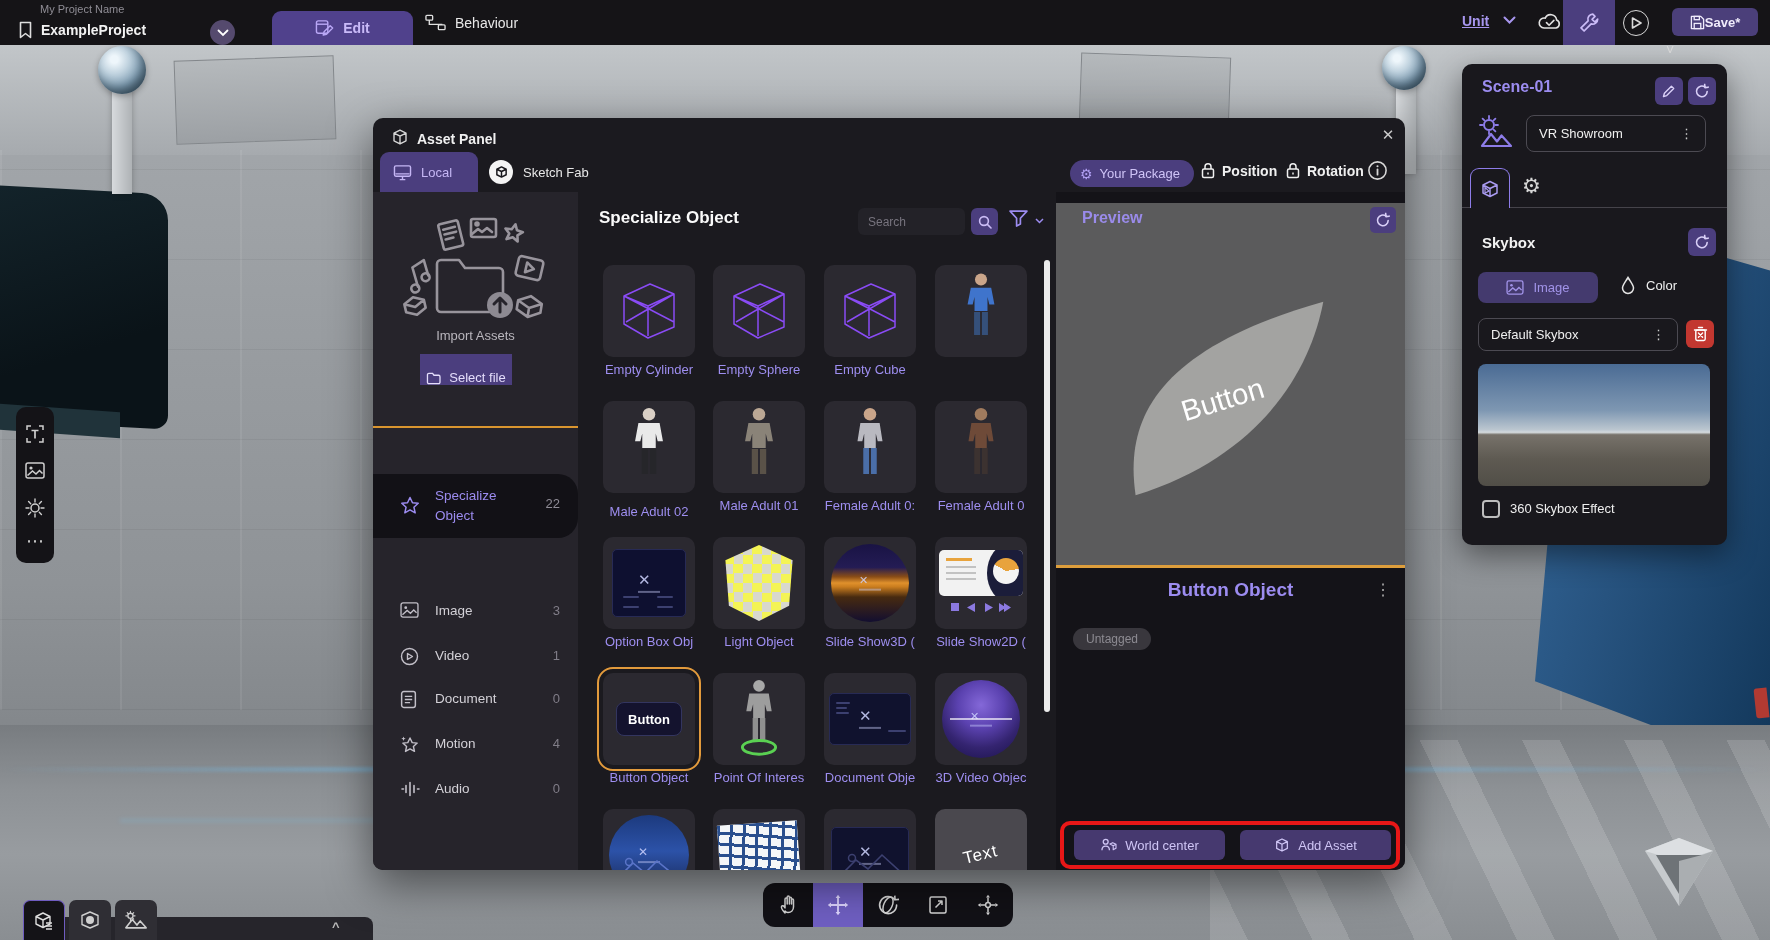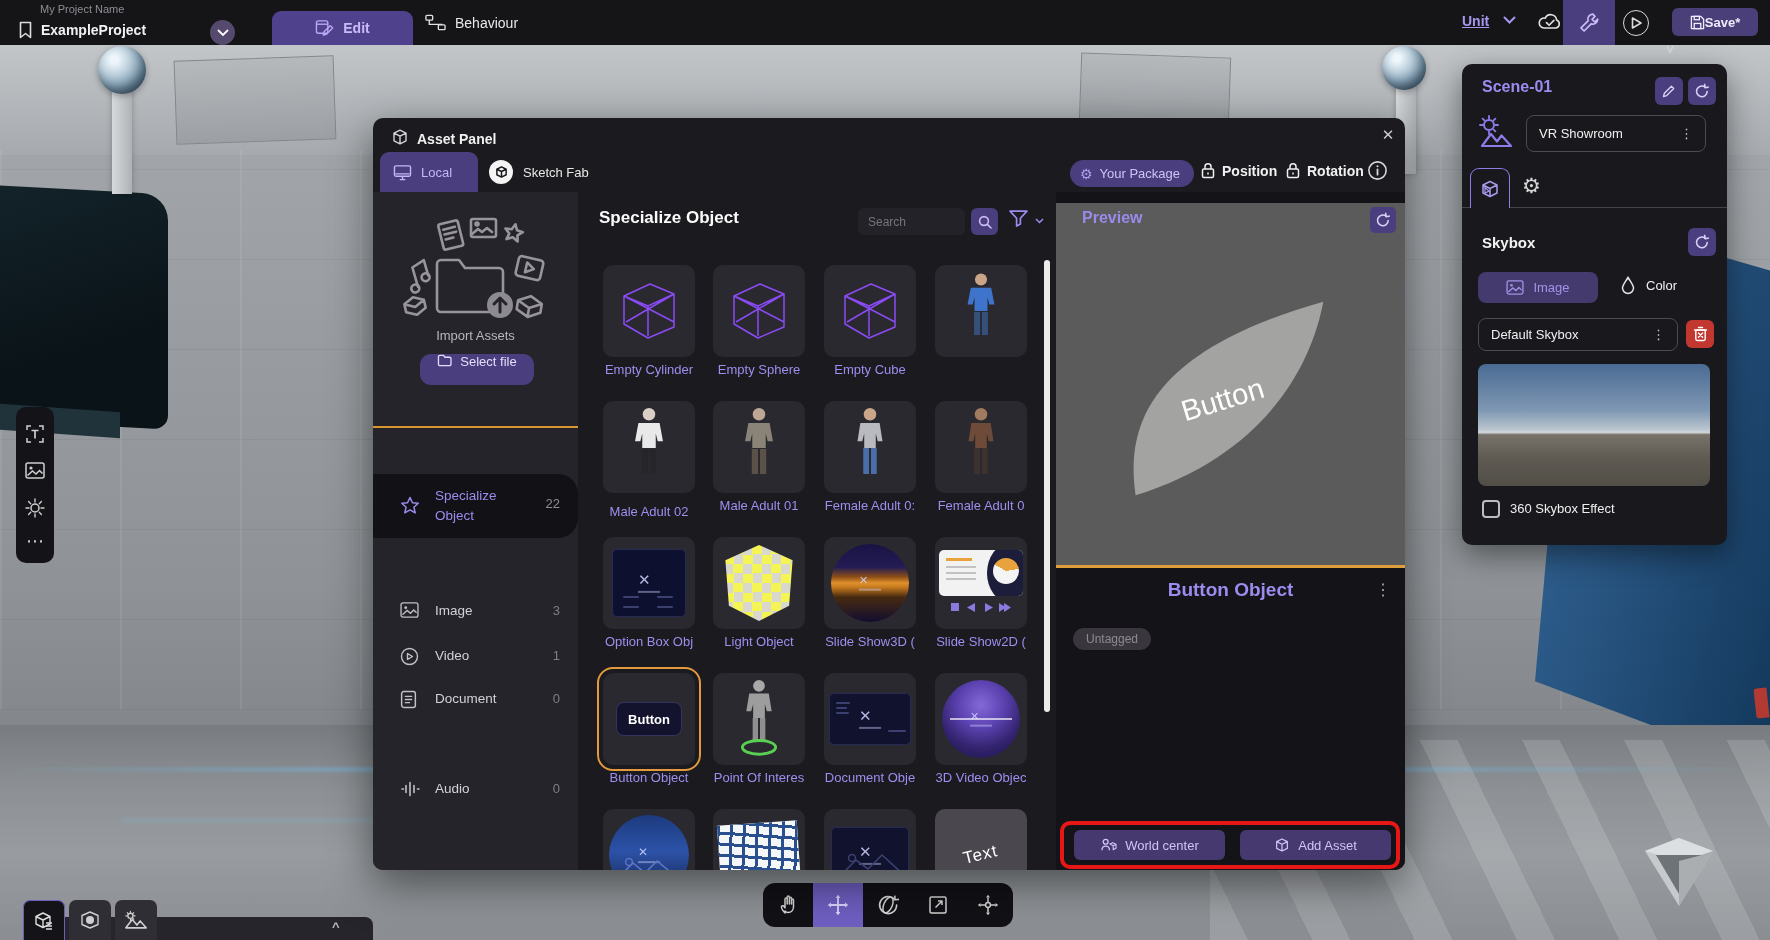--- a/index.html
+++ b/index.html
@@ -72,22 +72,22 @@
   .sf-circle { width:24px; height:24px; border-radius:50%; background:#f4f4f4; display:flex; align-items:center; justify-content:center; }
   .ap-pkg { position:absolute; left:697px; top:42px; height:27px; padding:0 14px 0 10px; background:#4b3e7e; border-radius:14px;
     display:flex; align-items:center; gap:7px; color:#cfc4f7; font-size:13px; }
   .ap-pkg .g { color:#b09ff2; font-size:14px; }
   .ap-lockrow { position:absolute; top:44px; display:flex; align-items:center; gap:7px; color:#f0f0f0; font-size:14px; font-weight:bold; }
   .ap-info { position:absolute; left:994px; top:42px; color:#d8d8d8; }
 
   .ap-side { position:absolute; left:0; top:74px; width:205px; height:678px; background:#262430; background:#26242b; }
   .imp-art { position:absolute; left:26px; top:22px; color:#98949c; }
   .imp-label { position:absolute; left:0; top:136px; width:205px; text-align:center; color:#b9b6bd; font-size:13px; }
-  .imp-btn { position:absolute; left:47px; top:162px; width:114px; height:31px; background:#4b3e7e; border-radius:11px;
-    display:flex; align-items:flex-start; justify-content:center; gap:8px; color:#e4ddfb; font-size:13px; }
+  .imp-btn { position:absolute; left:47px; top:162px; width:92px; height:31px; background:#4b3e7e; border-radius:0;
+    display:flex; align-items:flex-end; justify-content:center; gap:8px; color:#e4ddfb; font-size:13px; }
   .imp-divider { position:absolute; left:0; top:234px; width:205px; height:2px; background:#d9952f; }
   .cat-active { position:absolute; left:0; top:282px; width:205px; height:64px; background:#121116; border-radius:0 20px 20px 0;
     color:#9c8cf0; }
   .cat-active .lbl { position:absolute; left:62px; top:12px; width:92px; font-size:13.5px; line-height:20px; }
   .cat-active .cnt { position:absolute; right:18px; top:22px; font-size:13px; color:#8f8c96; }
   .cat-active .ic  { position:absolute; left:27px; top:22px; }
   .cat-row { position:absolute; left:0; width:205px; height:40px; color:#d3d1d7; }
   .cat-row .ic  { position:absolute; left:27px; top:10px; color:#c2bfc8; }
   .cat-row .lbl { position:absolute; left:62px; top:11px; font-size:13.5px; }
   .cat-row .cnt { position:absolute; right:18px; top:11px; font-size:13px; color:#807d88; }
@@ -451,20 +451,30 @@
     <div class="cat-row" style="top:488px;">
       <span class="ic">
         <svg width="17" height="19" viewBox="0 0 16 18">
             <rect x="1.5" y="1.5" width="13" height="15" rx="2" fill="none" stroke="#c2bfc8" stroke-width="1.4"></rect>
             <path d="M4.5 6h7M4.5 9h7M4.5 12h5" stroke="#c2bfc8" stroke-width="1.3"></path>
           </svg>
       </span>
       <span class="lbl">Document</span>
       <span class="cnt">0</span>
     </div>
+    <div class="cat-row" style="top:533px;">
+      <span class="ic">
+        <svg width="20" height="19" viewBox="0 0 20 19">
+            <path d="M10 3l2.2 4.6 5 .5-3.8 3.4 1.1 4.9L10 13.9l-4.5 2.5 1.1-4.9-3.8-3.4 5-.5z" fill="none" stroke="#c2bfc8" stroke-width="1.4" stroke-linejoin="round"></path>
+            <path d="M3.5 1.5l.6 1.6 1.6.6-1.6.6-.6 1.6-.6-1.6-1.6-.6 1.6-.6z" fill="#c2bfc8"></path>
+          </svg>
+      </span>
+      <span class="lbl">Motion</span>
+      <span class="cnt">4</span>
+    </div>
     <div class="cat-row" style="top:578px;">
       <span class="ic">
         <svg width="20" height="18" viewBox="0 0 20 18">
             <path d="M2 9h1.5M6 5.5v7M10 2.5v13M14 5.5v7M17.5 9H19" stroke="#c2bfc8" stroke-width="1.6" stroke-linecap="round"></path>
           </svg>
       </span>
       <span class="lbl">Audio</span>
       <span class="cnt">0</span>
     </div>
   </div>

